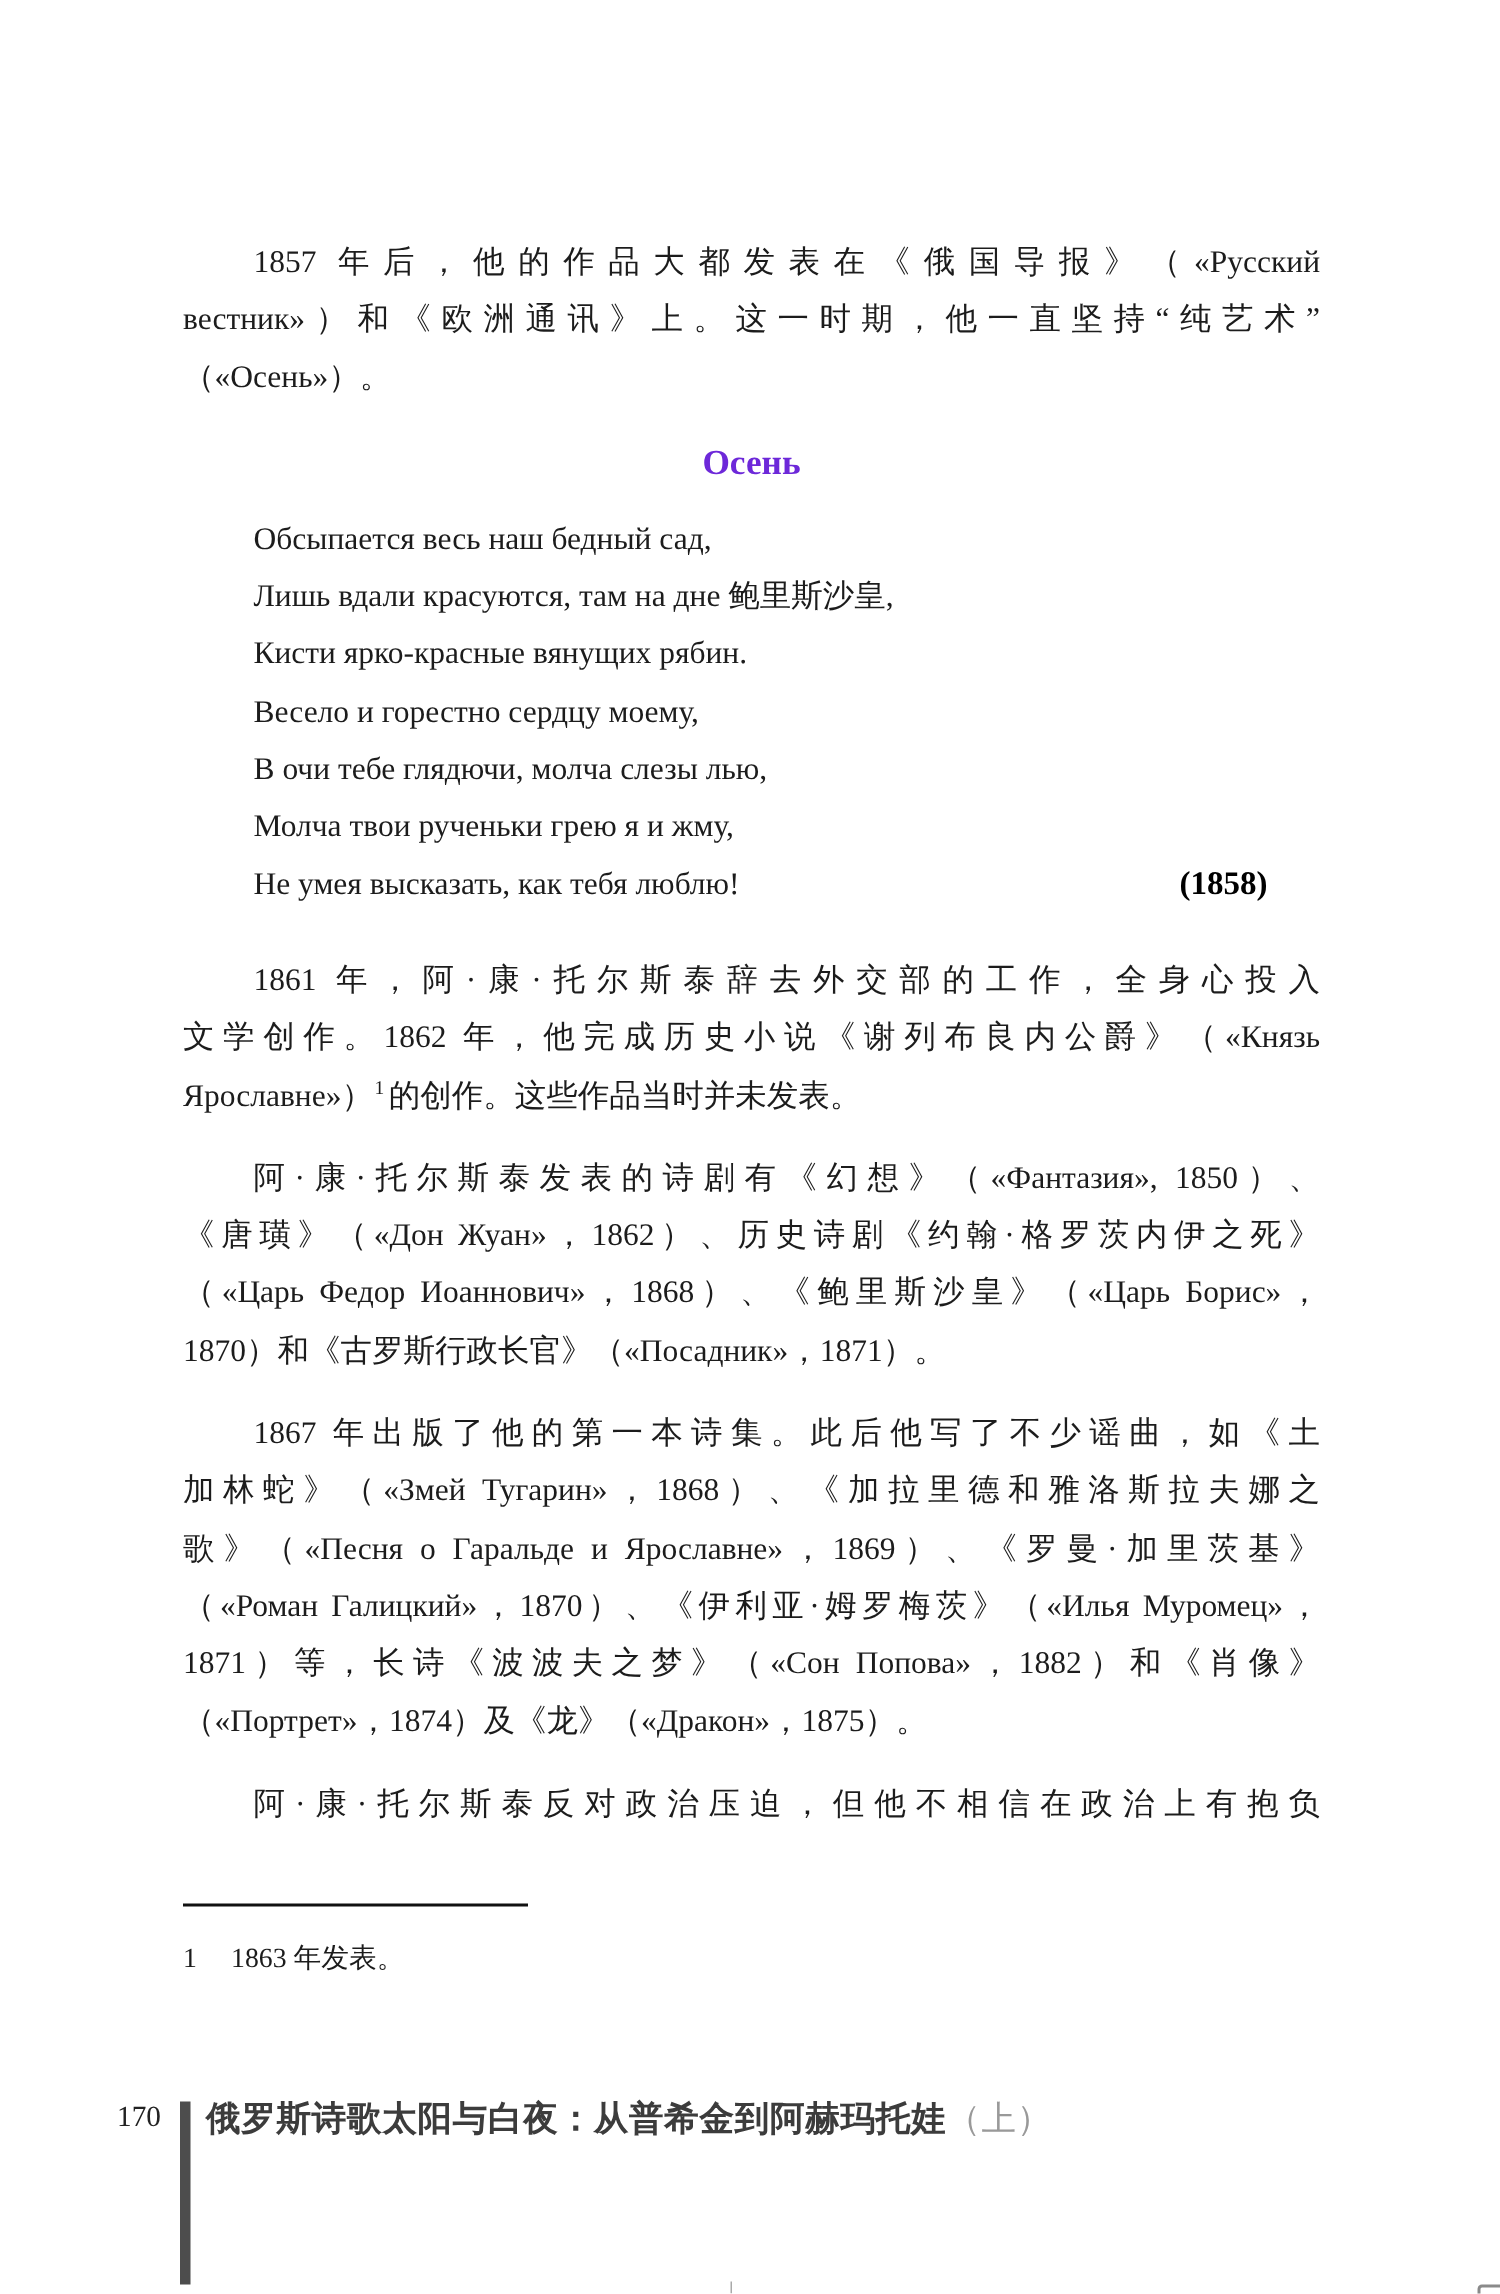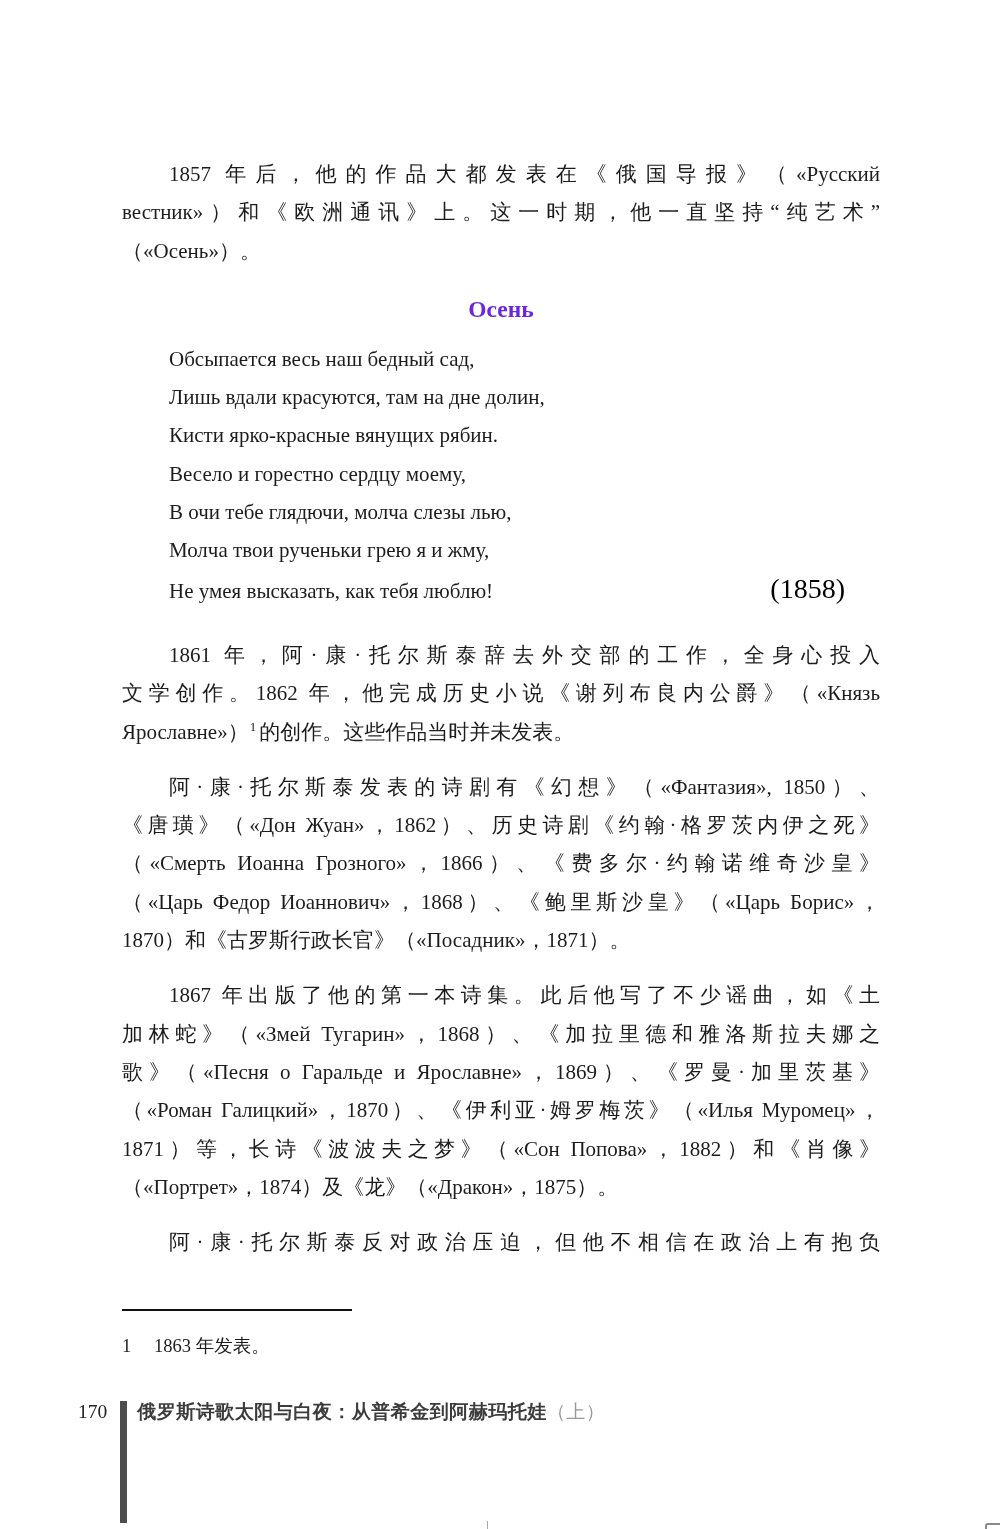--- a/index.html
+++ b/index.html
@@ -48,23 +48,23 @@
     margin:12px 0 26px 47px;
     width:676px;
   }
   .poem .line{font-size:21px;}
   .poem-final{
     display:flex;
     justify-content:space-between;
     align-items:baseline;
   }
   .year-label{
-    font-weight:normal;
+    font-weight:bold;
     color:#000;
-    font-size:28px;
+    font-size:22px;
   }
   .footnote-rule{
     margin-top:48px;
     width:230px;height:2px;
     background:#111;
   }
   .footnote{
     margin-top:20px;
     font-size:18.5px;
     line-height:30px;
@@ -85,21 +85,21 @@
   .footer-bar{
     width:7px;height:122px;
     background:#4d4d4d;
     margin-left:13px;
     margin-top:3px;
   }
   .book-title{
     margin-left:10px;
     font-family:"Liberation Sans","DejaVu Sans",sans-serif;
     font-weight:700;
-    font-size:19px;
+    font-size:23px;
     line-height:28px;
     color:#3c3c3c;
     letter-spacing:0.5px;
   }
   .volume-label{
     font-family:"Liberation Serif","DejaVu Serif",serif;
     font-weight:400;
     color:#999;
   }
   .bottom-tick{
@@ -124,40 +124,39 @@
   <div>
       <div class="line full indent">1857 年后，他的作品大都发表在《俄国导报》（«Русский</div>
       <div class="line full">вестник»）和《欧洲通讯》上。这一时期，他一直坚持“纯艺术”</div>
       <div class="line">（«Осень»）。</div>
     </div>
 
   <h2 class="poem-title">Осень</h2>
 
   <div class="poem" id="poem-lines">
       <div class="line">Обсыпается весь наш бедный сад,</div>
-      <div class="line">Лишь вдали красуются, там на дне долин,</div>
+      <div class="line">Лишь вдали красуются, там на дне 鲍里斯沙皇,</div>
       <div class="line">Кисти ярко-красные вянущих рябин.</div>
       <div class="line">Весело и горестно сердцу моему,</div>
       <div class="line">В очи тебе глядючи, молча слезы лью,</div>
       <div class="line">Молча твои рученьки грею я и жму,</div>
       <div class="line poem-final">
         <span>Не умея высказать, как тебя люблю!</span>
         <span class="year-label">(1858)</span>
       </div>
     </div>
 
   <div>
       <div class="line full indent">1861 年，阿·康·托尔斯泰辞去外交部的工作，全身心投入</div>
       <div class="line full">文学创作。1862 年，他完成历史小说《谢列布良内公爵》（«Князь</div>
       <div class="line"><span>Ярославне»）</span><sup class="fn-ref">1</sup><span>的创作。这些作品当时并未发表。</span></div>
     </div>
   <div>
       <div class="line full indent">阿·康·托尔斯泰发表的诗剧有《幻想》（«Фантазия», 1850）、</div>
       <div class="line full">《唐璜》（«Дон Жуан»，1862）、历史诗剧《约翰·格罗茨内伊之死》</div>
-      <div class="line full">（«Смерть Иоанна Грозного»，1866）、《费多尔·约翰诺维奇沙皇》</div>
       <div class="line full">（«Царь Федор Иоаннович»，1868）、《鲍里斯沙皇》（«Царь Борис»，</div>
       <div class="line">1870）和《古罗斯行政长官》（«Посадник»，1871）。</div>
     </div>
   <div>
       <div class="line full indent">1867 年出版了他的第一本诗集。此后他写了不少谣曲，如《土</div>
       <div class="line full">加林蛇》（«Змей Тугарин»，1868）、《加拉里德和雅洛斯拉夫娜之</div>
       <div class="line full">歌》（«Песня о Гаральде и Ярославне»，1869）、《罗曼·加里茨基》</div>
       <div class="line full">（«Роман Галицкий»，1870）、《伊利亚·姆罗梅茨》（«Илья Муромец»，</div>
       <div class="line full">1871）等，长诗《波波夫之梦》（«Сон Попова»，1882）和《肖像》</div>
       <div class="line">（«Портрет»，1874）及《龙》（«Дракон»，1875）。</div>

